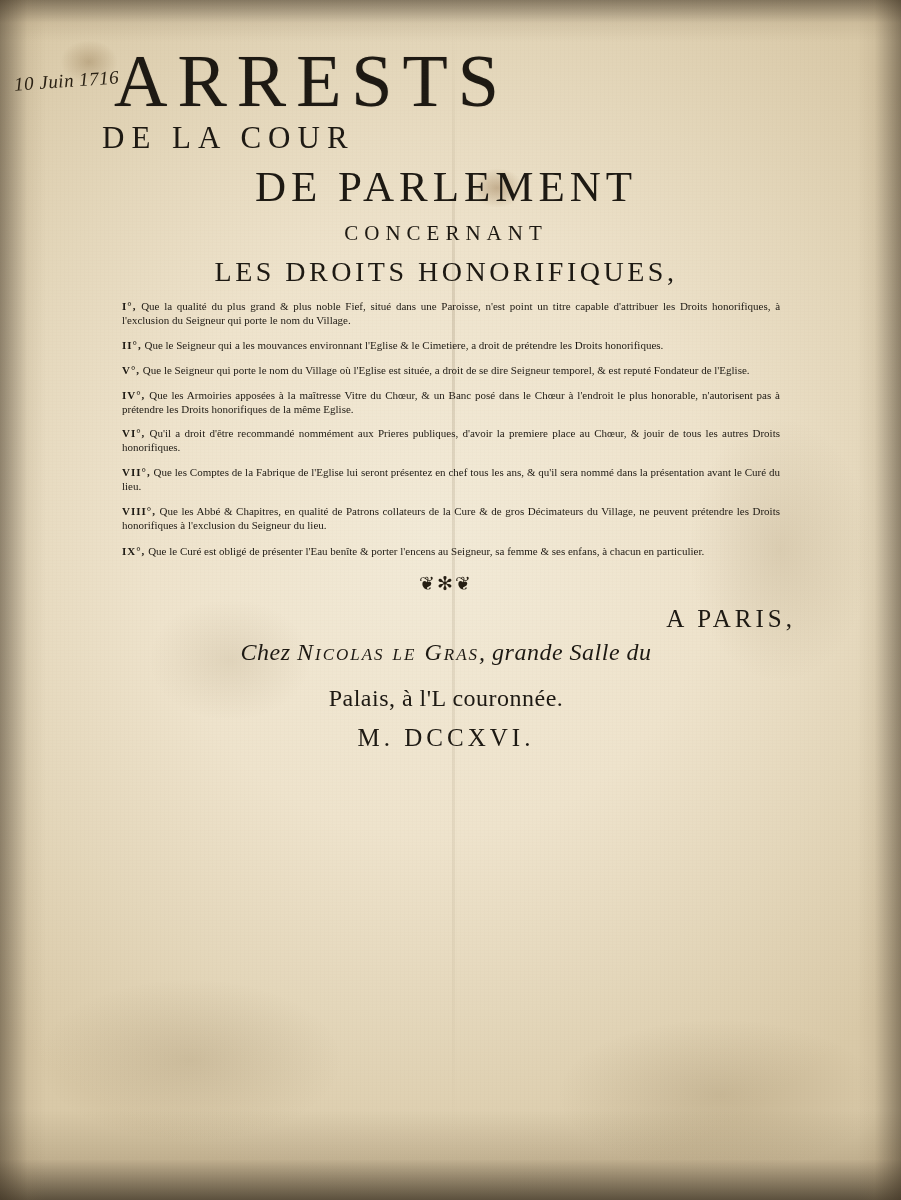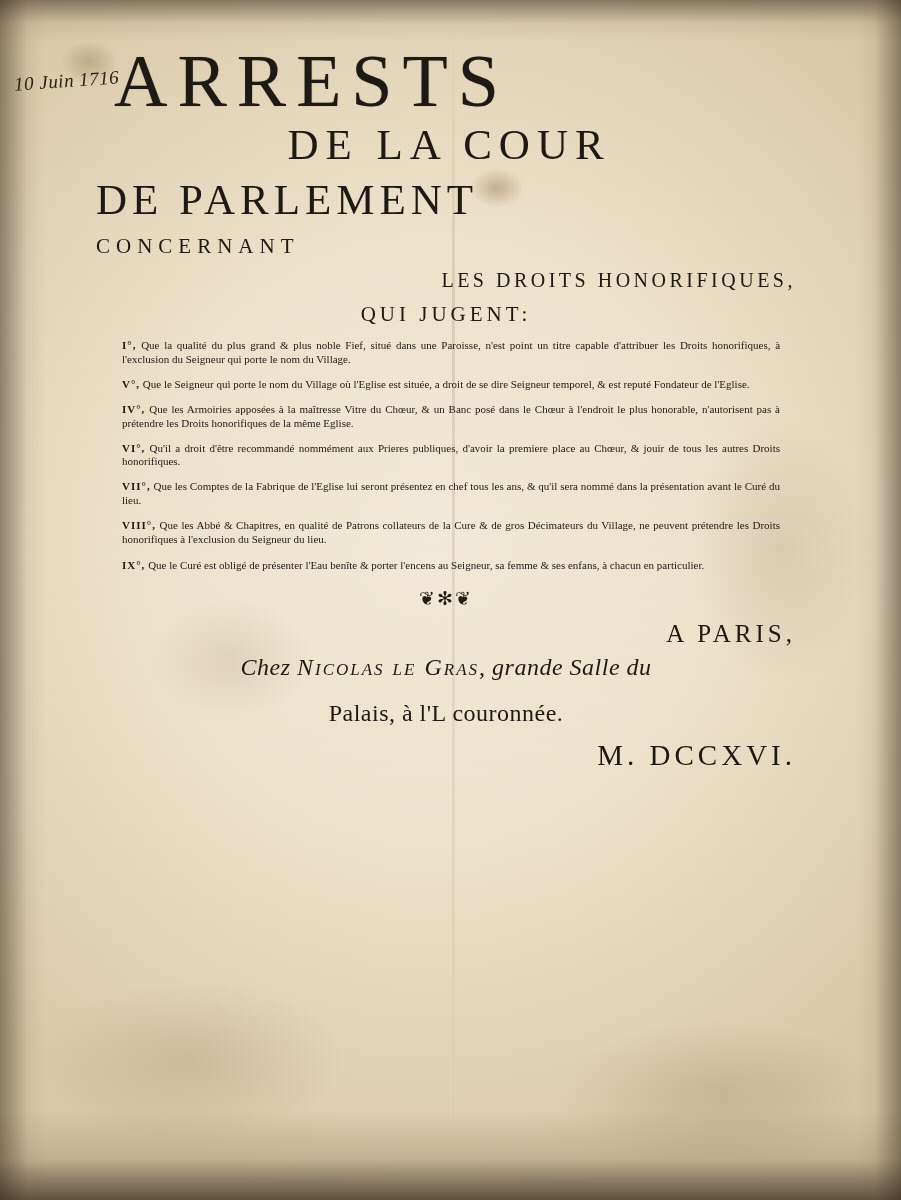--- a/index.html
+++ b/index.html
@@ -86,39 +86,40 @@
   .t-arrests {
     text-align: left;
     font-size: 74px;
     letter-spacing: 10px;
     line-height: 0.95;
     font-weight: 400;
     margin: 0 0 2px 18px;
     text-shadow: 0 0 1px rgba(30,22,12,0.35);
   }
   .t-line2 {
-    text-align: center;
-    font-size: 43px;
+    text-align: left;
+    font-size: 31px;
     letter-spacing: 7px;
     margin: 4px 0 0 6px;
   }
   .t-line3 {
-    text-align: left;
+    text-align: center;
     font-size: 43px;
     letter-spacing: 5px;
     margin: 6px 0 0 0;
   }
   .t-concernant {
+    text-align: center;
     font-size: 21px;
     letter-spacing: 6px;
     margin: 10px 0 0 0;
   }
   .t-droits {
-    text-align: right;
-    font-size: 20px;
+    text-align: center;
+    font-size: 28px;
     letter-spacing: 3.5px;
     margin: 10px 0 0 0;
   }
   .t-quijugent {
     text-align: center;
     font-size: 21px;
     letter-spacing: 4px;
     margin: 10px 0 2px 0;
   }
 
@@ -163,22 +164,22 @@
     font-style: italic;
   }
   .imprint-l2 {
     text-align: center;
     font-size: 24px;
     letter-spacing: 0.5px;
     margin: 19px 0 12px 0;
   }
   .sc { font-variant: small-caps; letter-spacing: 2px; }
   .year {
-    text-align: right;
-    font-size: 29px;
+    text-align: center;
+    font-size: 25px;
     letter-spacing: 4px;
     margin-top: 8px;
   }
   .grain {
     position: absolute;
     inset: 0;
     pointer-events: none;
     opacity: 0.30;
     background-image:
       repeating-linear-gradient(0deg, rgba(120,100,70,0.05) 0 1px, rgba(0,0,0,0) 1px 3px),
@@ -204,29 +205,32 @@
 
   <div class="content">
 
     <div class="manuscript-note">10 Juin 1716</div>
 
     <h1 class="t-arrests">ARRESTS</h1>
     <div class="t-line2">DE LA COUR</div>
     <div class="t-line3">DE PARLEMENT</div>
     <div class="t-concernant">CONCERNANT</div>
     <div class="t-droits">LES DROITS HONORIFIQUES,</div>
-    <div class="t-quijugent">QUI JUGENT:</div>
 
     <div class="articles">
 
       <p class="article">
         <span class="num">I°,</span>
         <span>Que la qualité du plus grand &amp; plus noble Fief, situé dans une Paroisse, n'est point un titre capable d'attribuer les Droits honorifiques, à l'exclusion du Seigneur qui porte le nom du Village.</span>
       </p>
 
+      <p class="article">
+        <span class="num">II°,</span>
+        <span>Que le Seigneur qui a les mouvances environnant l'Eglise &amp; le Cimetiere, a droit de prétendre les Droits honorifiques.</span>
+      </p>
 
 
       <p class="article">
         <span class="num">V°,</span>
         <span>Que le Seigneur qui porte le nom du Village où l'Eglise est située, a droit de se dire Seigneur temporel, &amp; est reputé Fondateur de l'Eglise.</span>
       </p>
 
       <p class="article">
         <span class="num">IV°,</span>
         <span>Que les Armoiries apposées à la maîtresse Vitre du Chœur, &amp; un Banc posé dans le Chœur à l'endroit le plus honorable, n'autorisent pas à prétendre les Droits honorifiques de la même Eglise.</span>

